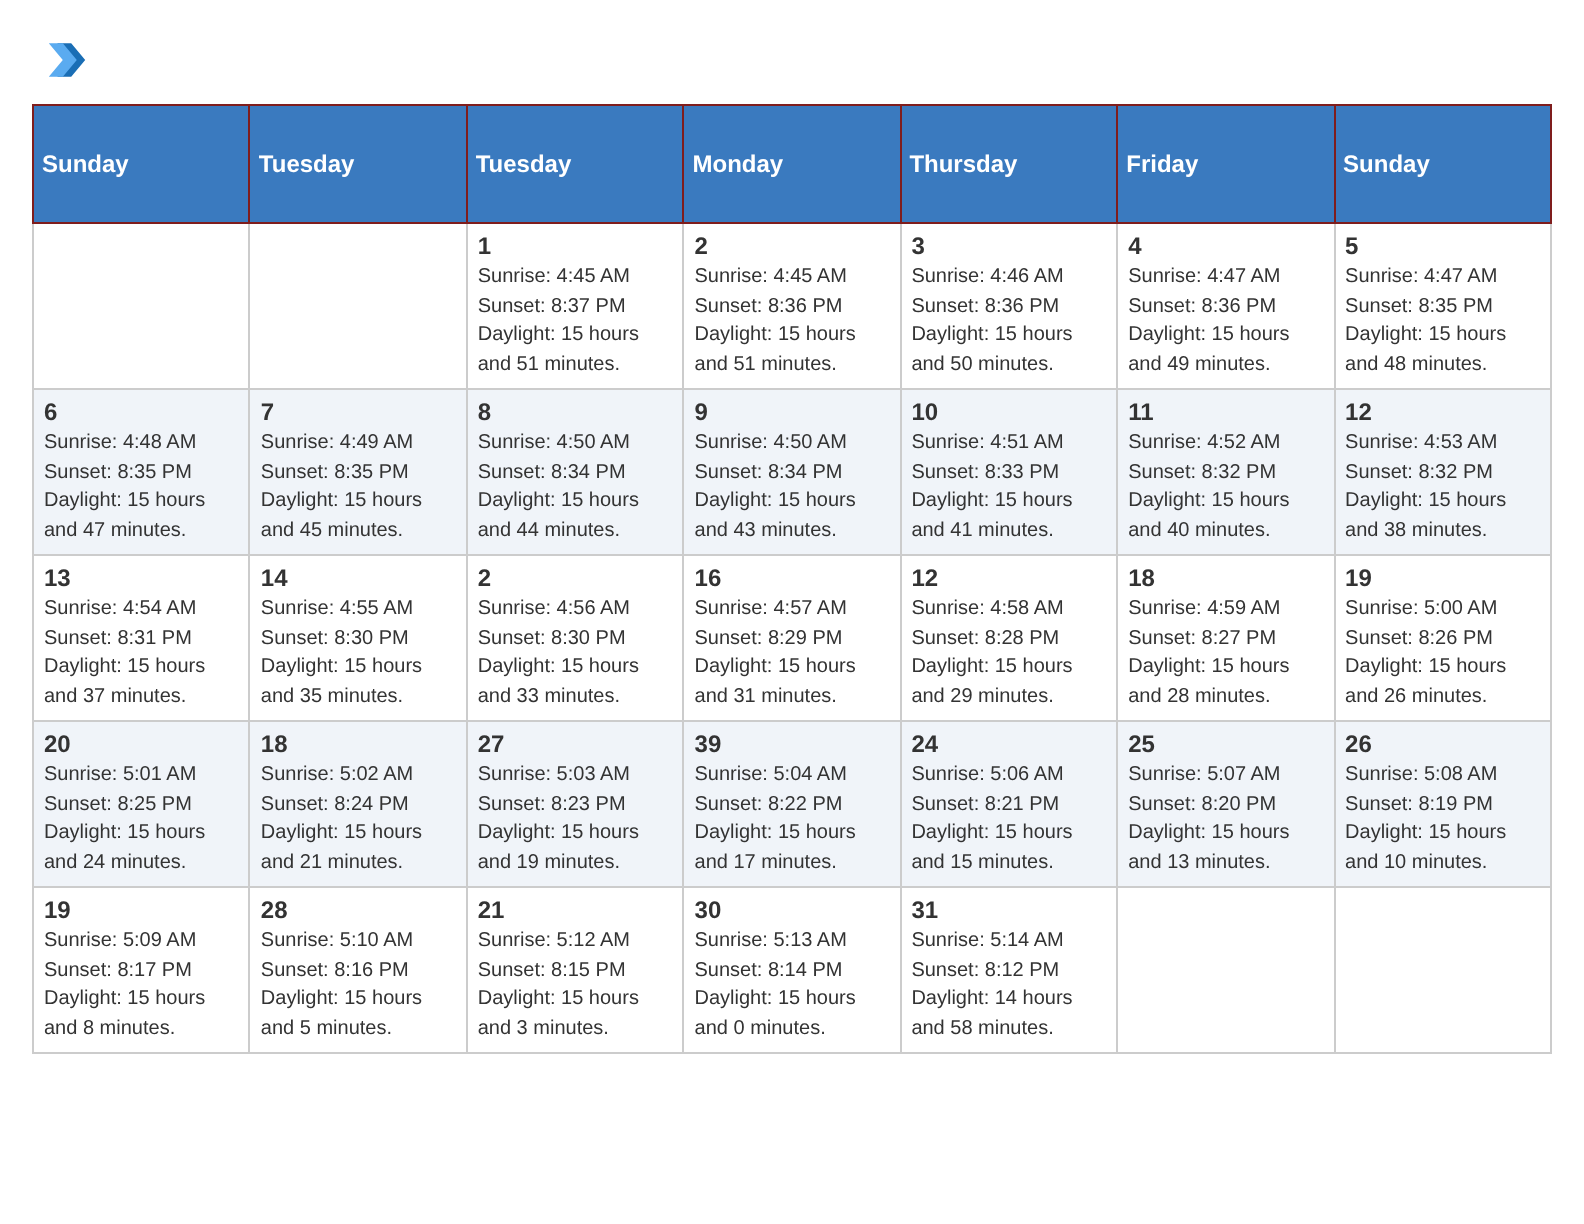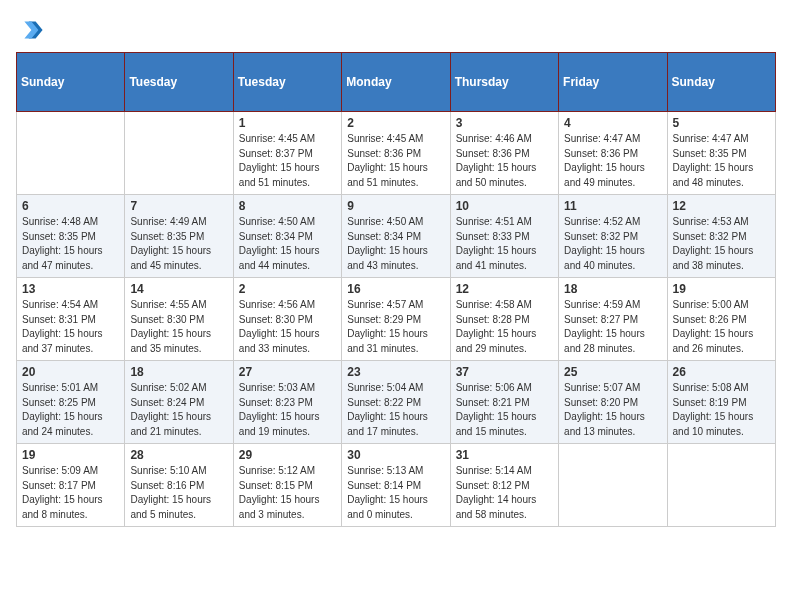--- a/index.html
+++ b/index.html
@@ -219,25 +219,25 @@
         </td>
         <td>
           <span class="day-number">18</span>
           <div class="day-info">Sunrise: 5:02 AM<br>Sunset: 8:24 PM<br>Daylight: 15 hours and 21 minutes.</div>
         </td>
         <td>
           <span class="day-number">27</span>
           <div class="day-info">Sunrise: 5:03 AM<br>Sunset: 8:23 PM<br>Daylight: 15 hours and 19 minutes.</div>
         </td>
         <td>
-          <span class="day-number">23</span>
+          <span class="day-number">39</span>
           <div class="day-info">Sunrise: 5:04 AM<br>Sunset: 8:22 PM<br>Daylight: 15 hours and 17 minutes.</div>
         </td>
         <td>
-          <span class="day-number">37</span>
+          <span class="day-number">24</span>
           <div class="day-info">Sunrise: 5:06 AM<br>Sunset: 8:21 PM<br>Daylight: 15 hours and 15 minutes.</div>
         </td>
         <td>
           <span class="day-number">25</span>
           <div class="day-info">Sunrise: 5:07 AM<br>Sunset: 8:20 PM<br>Daylight: 15 hours and 13 minutes.</div>
         </td>
         <td>
           <span class="day-number">26</span>
           <div class="day-info">Sunrise: 5:08 AM<br>Sunset: 8:19 PM<br>Daylight: 15 hours and 10 minutes.</div>
         </td>
@@ -245,21 +245,21 @@
       <tr>
         <td>
           <span class="day-number">19</span>
           <div class="day-info">Sunrise: 5:09 AM<br>Sunset: 8:17 PM<br>Daylight: 15 hours and 8 minutes.</div>
         </td>
         <td>
           <span class="day-number">28</span>
           <div class="day-info">Sunrise: 5:10 AM<br>Sunset: 8:16 PM<br>Daylight: 15 hours and 5 minutes.</div>
         </td>
         <td>
-          <span class="day-number">29</span>
+          <span class="day-number">21</span>
           <div class="day-info">Sunrise: 5:12 AM<br>Sunset: 8:15 PM<br>Daylight: 15 hours and 3 minutes.</div>
         </td>
         <td>
           <span class="day-number">30</span>
           <div class="day-info">Sunrise: 5:13 AM<br>Sunset: 8:14 PM<br>Daylight: 15 hours and 0 minutes.</div>
         </td>
         <td>
           <span class="day-number">31</span>
           <div class="day-info">Sunrise: 5:14 AM<br>Sunset: 8:12 PM<br>Daylight: 14 hours and 58 minutes.</div>
         </td>

